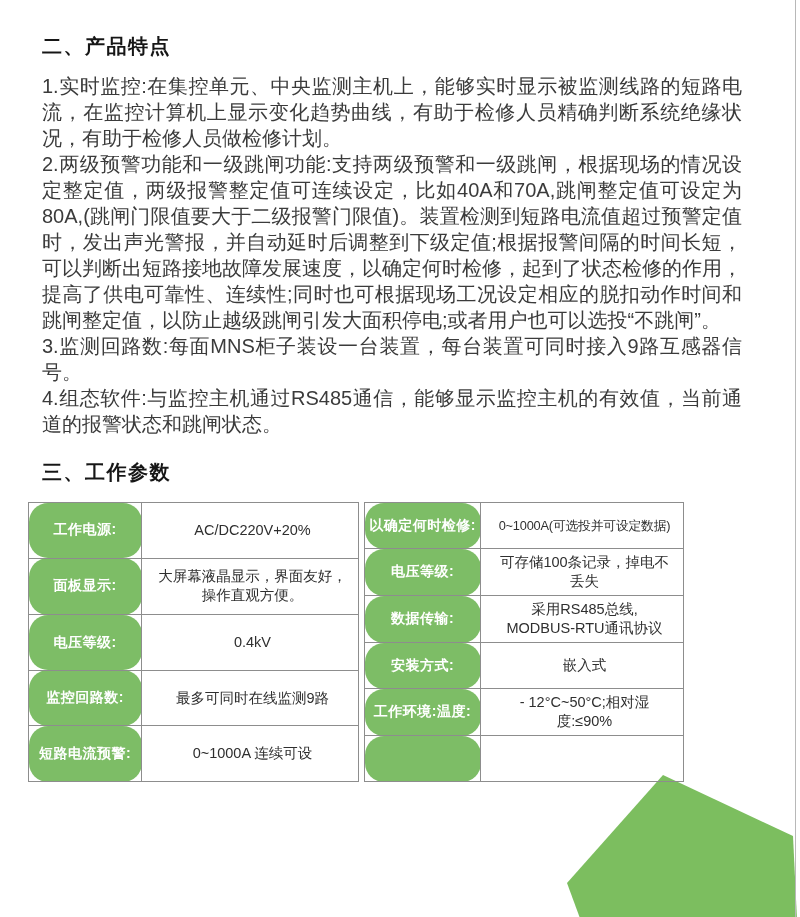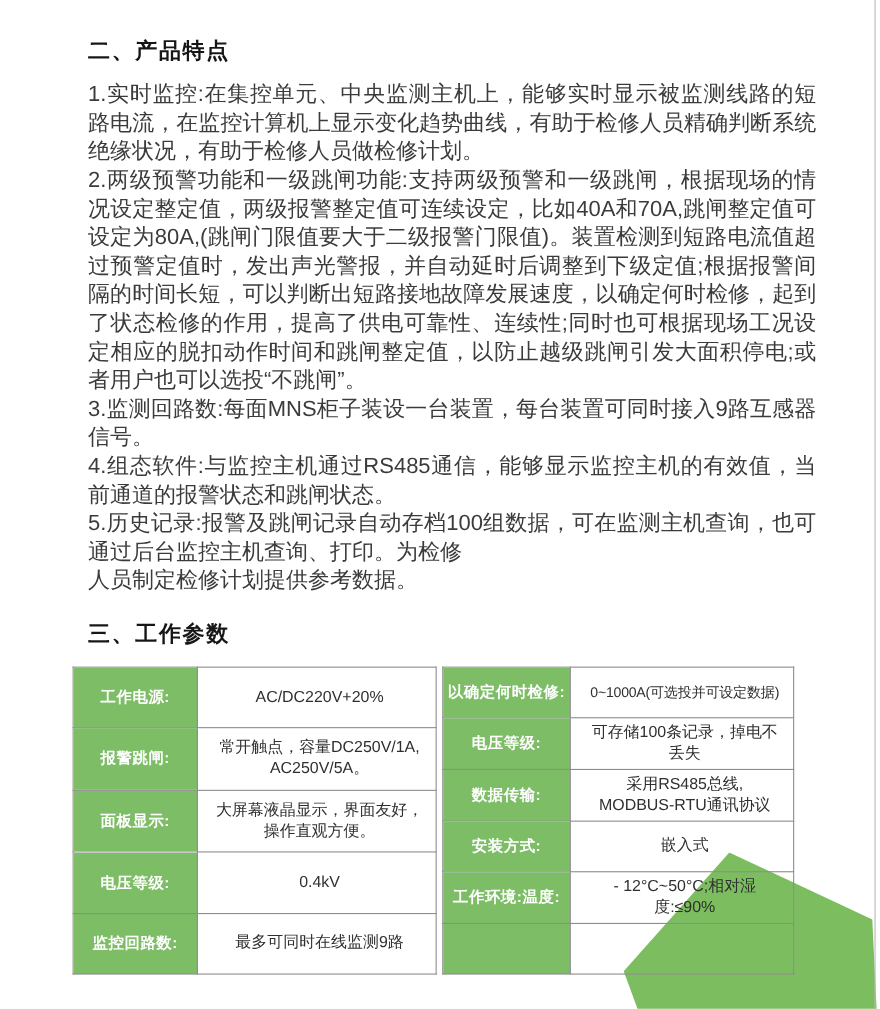--- a/index.html
+++ b/index.html
@@ -16,38 +16,38 @@
     width: 1px; height: 917px;
     background: #b8b8b8; z-index: 3;
   }
   .deco-svg {
     position: absolute; left: 0; top: 0;
     width: 800px; height: 917px;
     z-index: 0; pointer-events: none;
   }
   .content {
     position: relative; z-index: 1;
-    padding: 33px 58px 0 80px;
+    padding: 33px 58px 0 42px;
   }
   .section-title {
     font-size: 20px; font-weight: bold; color: #161616;
     letter-spacing: 1.5px; margin: 0 0 13px 0;
   }
   .section-title.params { margin: 22px 0 16px 0; }
   .para {
     font-size: 20px; line-height: 26px; color: #3b3b3b;
     text-align: justify; margin: 0; white-space: pre-line;
   }
   .params-wrap { display: flex; margin-left: -14px; }
   table.params { border-collapse: collapse; table-layout: fixed; }
   table.params.right-t { margin-left: 5px; }
   td.cell { border: 1px solid #8d8d8d; height: 46px; padding: 0; overflow: hidden; }
   td.label {
     background: #7dbd66; color: #ffffff; font-weight: bold;
-    font-size: 14px; text-align: center; letter-spacing: 0.5px;
+    font-size: 14px; text-align: center; letter-spacing: 0.5px; border-radius: 19px;
   }
   td.value {
     background: transparent;
     font-size: 14.5px; color: #2f2f2f;
     padding: 4px 8px 4px 13px; line-height: 19px;
     white-space: pre-line; text-align: center;
   }
   td.value.small { font-size: 12.8px; letter-spacing: -0.2px; }
 </style>
 </head>
@@ -60,54 +60,51 @@
 <div class="page-edge"></div>
 
 <div class="content">
 
   <h2 class="section-title">二、产品特点</h2>
 
   <p class="para">1.实时监控:在集控单元、中央监测主机上，能够实时显示被监测线路的短路电流，在监控计算机上显示变化趋势曲线，有助于检修人员精确判断系统绝缘状况，有助于检修人员做检修计划。</p>
   <p class="para">2.两级预警功能和一级跳闸功能:支持两级预警和一级跳闸，根据现场的情况设定整定值，两级报警整定值可连续设定，比如40A和70A,跳闸整定值可设定为80A,(跳闸门限值要大于二级报警门限值)。装置检测到短路电流值超过预警定值时，发出声光警报，并自动延时后调整到下级定值;根据报警间隔的时间长短，可以判断出短路接地故障发展速度，以确定何时检修，起到了状态检修的作用，提高了供电可靠性、连续性;同时也可根据现场工况设定相应的脱扣动作时间和跳闸整定值，以防止越级跳闸引发大面积停电;或者用户也可以选投“不跳闸”。</p>
   <p class="para">3.监测回路数:每面MNS柜子装设一台装置，每台装置可同时接入9路互感器信号。</p>
   <p class="para">4.组态软件:与监控主机通过RS485通信，能够显示监控主机的有效值，当前通道的报警状态和跳闸状态。</p>
-  <p class="para">5.历史记录:报警及跳闸记录自动存档100组数据，可在监测主机查询，也可通过后台监控主机查询、打印。为检修
-人员制定检修计划提供参考数据。</p>
 
   <h2 class="section-title params">三、工作参数</h2>
 
   <div class="params-wrap">
 
     <table class="params left-t">
       <colgroup>
           <col style="width:113px">
           <col style="width:217px">
         </colgroup>
       <tbody>
         <tr>
           <td class="cell label">工作电源:</td>
           <td class="cell value">AC/DC220V+20%</td>
         </tr>
         <tr>
-          <td class="cell label">报警跳闸:</td>
-          <td class="cell value">常开触点，容量DC250V/1A,
-AC250V/5A。</td>
-        </tr>
-        <tr>
           <td class="cell label">面板显示:</td>
           <td class="cell value">大屏幕液晶显示，界面友好，
 操作直观方便。</td>
         </tr>
         <tr>
           <td class="cell label">电压等级:</td>
           <td class="cell value">0.4kV</td>
         </tr>
         <tr>
           <td class="cell label">监控回路数:</td>
           <td class="cell value">最多可同时在线监测9路</td>
+        </tr>
+        <tr>
+          <td class="cell label">短路电流预警:</td>
+          <td class="cell value">0~1000A 连续可设</td>
         </tr>
       </tbody>
     </table>
 
     <table class="params right-t">
       <colgroup>
           <col style="width:116px">
           <col style="width:203px">
         </colgroup>
       <tbody>

